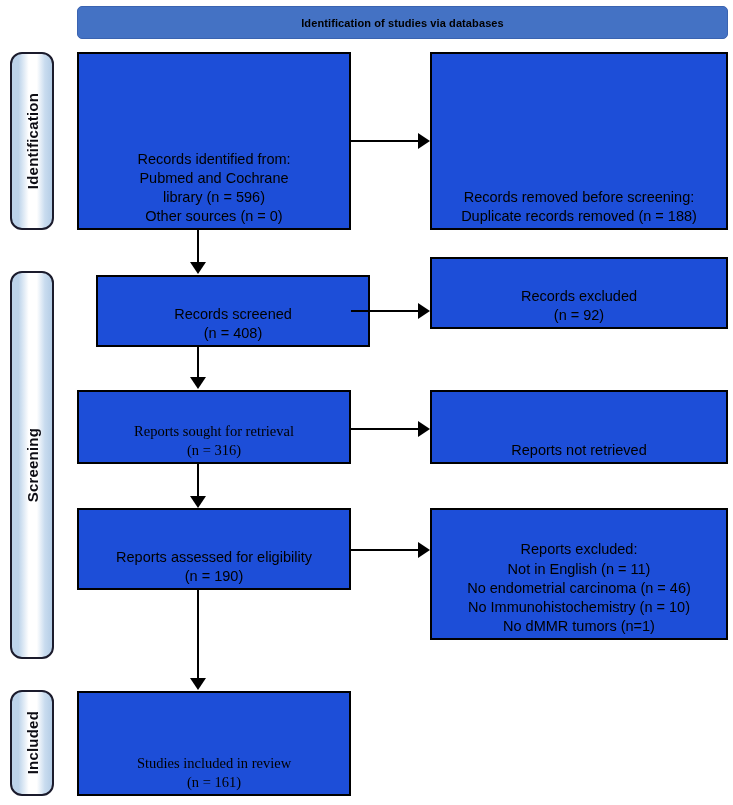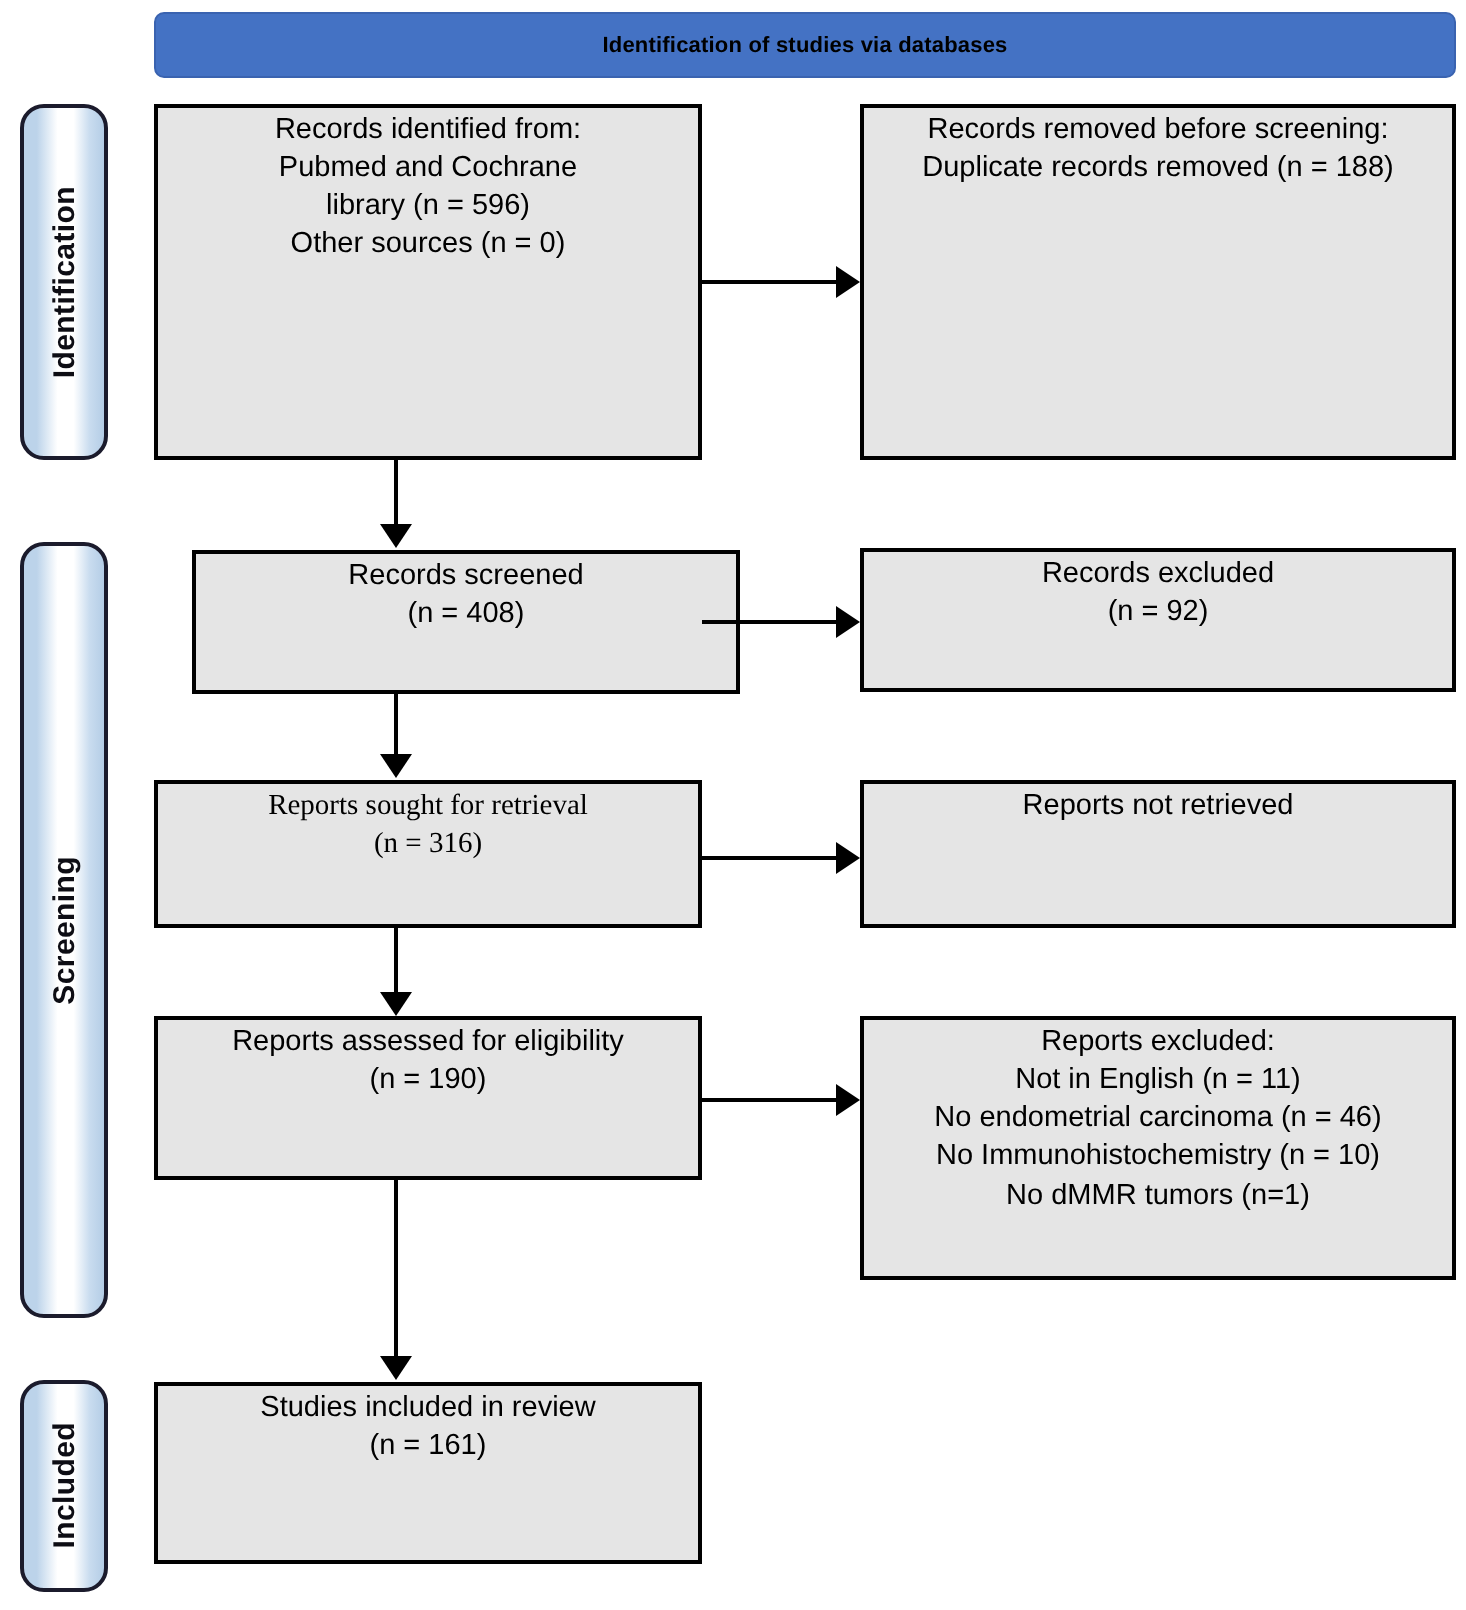--- a/index.html
+++ b/index.html
@@ -65,24 +65,24 @@
     font-weight: bold;
     color: #0d0d14;
     letter-spacing: 0.2px;
     white-space: nowrap;
   }
 
   
   .box {
     position: absolute;
     box-sizing: border-box;
-    background: #e5e5e5;
+    background: #1d4ed8;
     border: 2.5px solid #000000;
     display: flex;
-    align-items: flex-start;
+    align-items: flex-end;
     justify-content: center;
     text-align: center;
     color: #000000;
     font-size: 14.5px;
     line-height: 1.32;
     padding: 2px 6px;
   }
   .box .lines { width: 100%; }
   .box .lines div { white-space: nowrap; }
 
@@ -149,21 +149,21 @@
     </div>
   </div>
 
   <div class="box" style="left:77px; top:275px; width:274px; height:72px;margin-left:19px;">
     <div class="lines">
       <div>Records screened</div>
       <div>(n = 408)</div>
     </div>
   </div>
 
-  <div class="box" style="left:430px; top:274px; width:298px; height:72px;">
+  <div class="box" style="left:430px; top:257px; width:298px; height:72px;">
     <div class="lines">
       <div>Records excluded</div>
       <div>(n = 92)</div>
     </div>
   </div>
 
   <div class="box" style="left:77px; top:390px; width:274px; height:74px;font-family:Liberation Serif, serif;">
     <div class="lines">
       <div>Reports sought for retrieval</div>
       <div>(n = 316)</div>
@@ -186,21 +186,21 @@
   <div class="box" style="left:430px; top:508px; width:298px; height:132px;">
     <div class="lines">
       <div>Reports excluded:</div>
       <div>Not in English (n = 11)</div>
       <div>No endometrial carcinoma (n = 46)</div>
       <div>No Immunohistochemistry (n = 10)</div>
       <div>No dMMR tumors (n=1)</div>
     </div>
   </div>
 
-  <div class="box" style="left:77px; top:691px; width:274px; height:91px;">
+  <div class="box" style="left:77px; top:691px; width:274px; height:105px;font-family:Liberation Serif, serif;">
     <div class="lines">
       <div>Studies included in review</div>
       <div>(n = 161)</div>
     </div>
   </div>
 
   <div class="hline" style="left:351px; top:140px; width:69px;"></div>
   <div class="arrow-right" style="left:418px; top:133px;"></div>
 
   <div class="vline" style="left:197px; top:230px; width:2px; height:34px;"></div>

